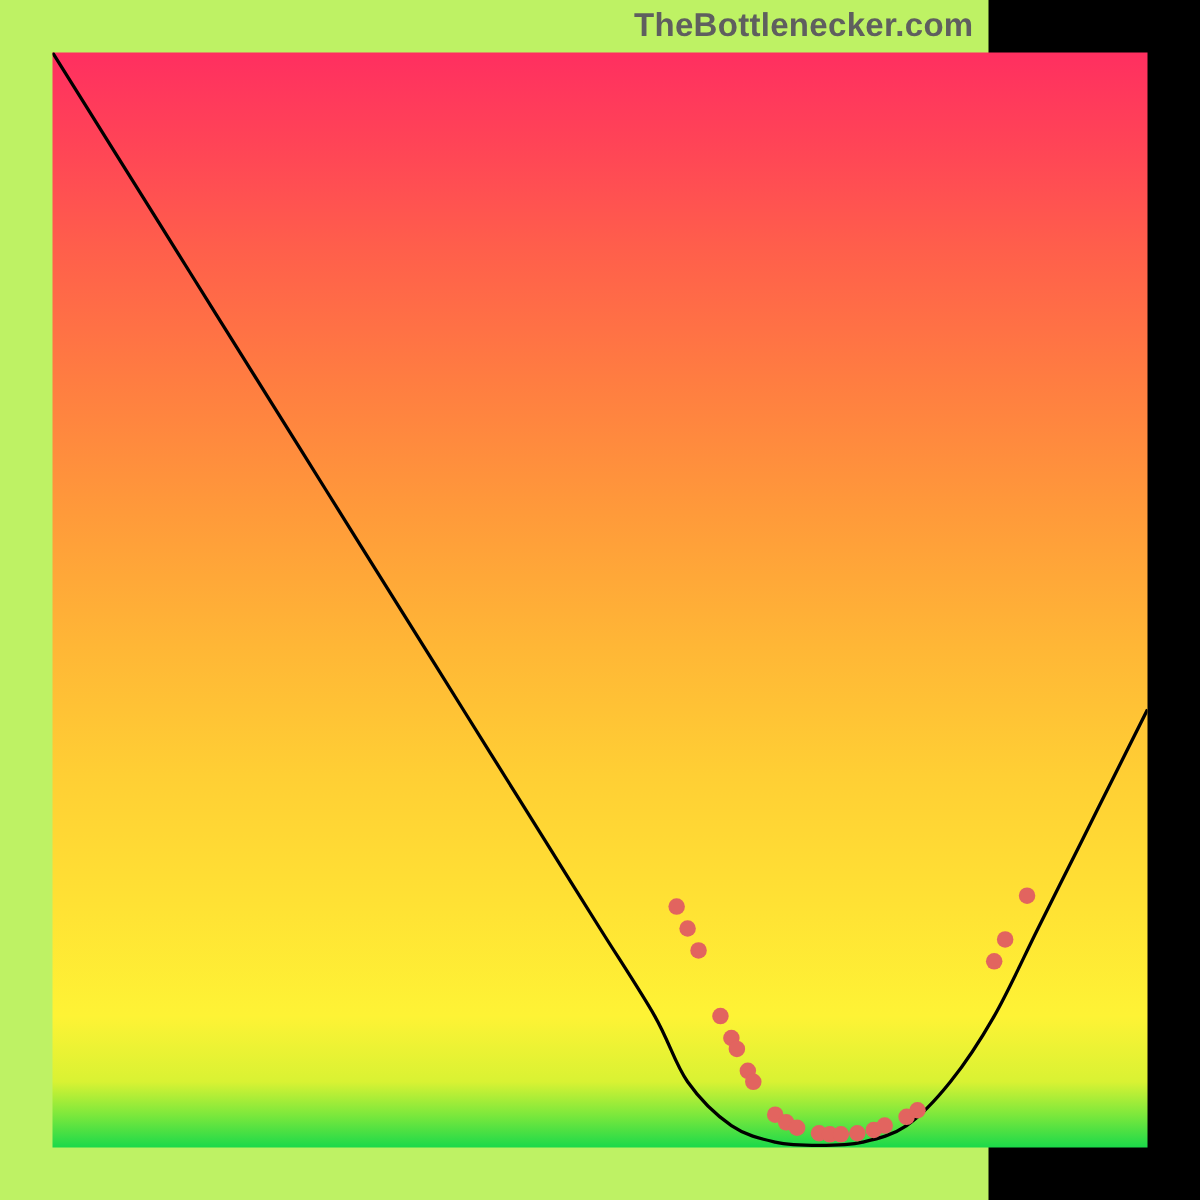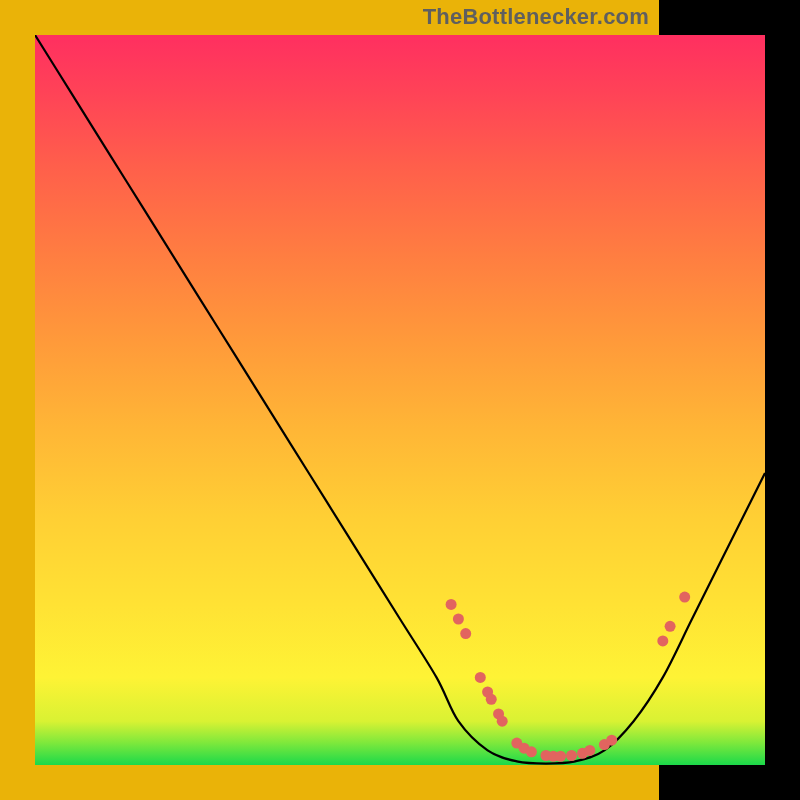--- a/index.html
+++ b/index.html
@@ -8,21 +8,21 @@
     width: 800px;
     height: 800px;
     background: #000;
     overflow: hidden;
     font-family: Arial, Helvetica, sans-serif;
   }
   .frame {
     position: relative;
     width: 659px;
     height: 800px;
-    background: #eab308;
+    background: #bef264;
   }
   .attribution {
     position: absolute;
     top: 4px;
     right: 10px;
     color: #5f5f5f;
     font-size: 22px;
     font-weight: 600;
     letter-spacing: 0.2px;
   }

